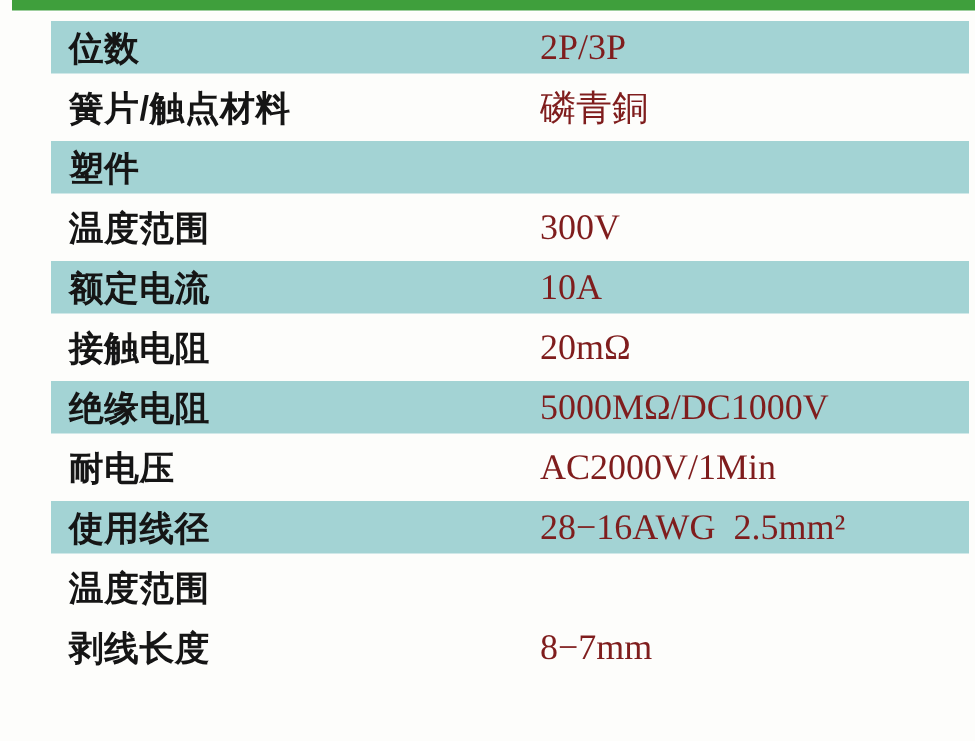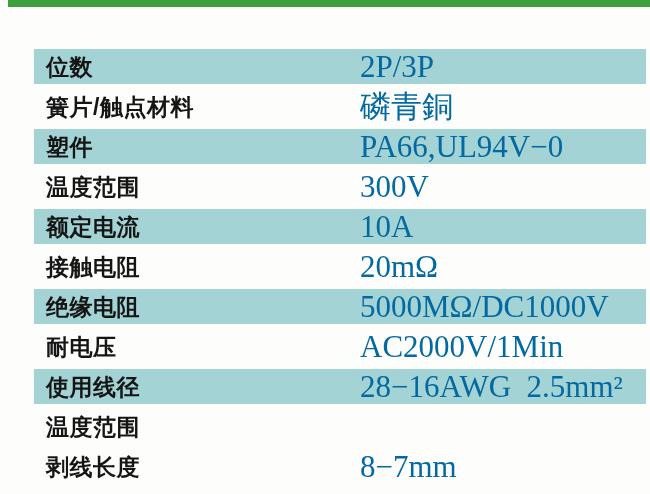--- a/index.html
+++ b/index.html
@@ -14,21 +14,20 @@
     position: absolute;
     top: 0; left: 8px; right: 0;
     height: 7px;
     background: var(--green, #3f9f3c);
     border-bottom: 1px solid #ffffff;
   }
   .spec-table {
     position: absolute;
     top: 12px; left: 34px;
     width: 612px;
-    margin-top: 35px;
   }
   .row {
     height: 40px;
     display: flex;
     align-items: center;
   }
   .row.shaded {
     background: var(--teal, #a3d3d4);
     box-shadow: inset 0 2px 0 0 #fdfdfb, inset 0 -3px 0 0 #fdfdfb;
   }
@@ -38,22 +37,22 @@
     box-sizing: border-box;
     font-weight: bold;
     font-size: 23px;
     letter-spacing: 0.5px;
     color: #151515;
     font-family: "Liberation Sans", sans-serif;
     flex: 0 0 auto;
   }
   .value {
     font-family: "Liberation Serif", "DejaVu Serif", serif;
-    font-size: 31px;
-    color: #0369a1;
+    font-size: 24px;
+    color: #7f1d1d;
     white-space: pre;
     flex: 0 0 auto;
   }
 </style>
 </head>
 <body style="--green: #3f9f3c; --teal: #a3d3d4; background: rgb(253, 253, 251);">
 
 <div class="accent-bar"></div>
 
 <div class="spec-table">
@@ -62,21 +61,20 @@
     <span class="value">2P/3P</span>
   </div>
 
   <div class="row">
     <span class="label">簧片/触点材料</span>
     <span class="value">磷青銅</span>
   </div>
 
   <div class="row shaded">
     <span class="label">塑件</span>
-    <span class="value">PA66,UL94V−0</span>
   </div>
 
   <div class="row">
     <span class="label">温度范围</span>
     <span class="value">300V</span>
   </div>
 
   <div class="row shaded">
     <span class="label">额定电流</span>
     <span class="value">10A</span>

